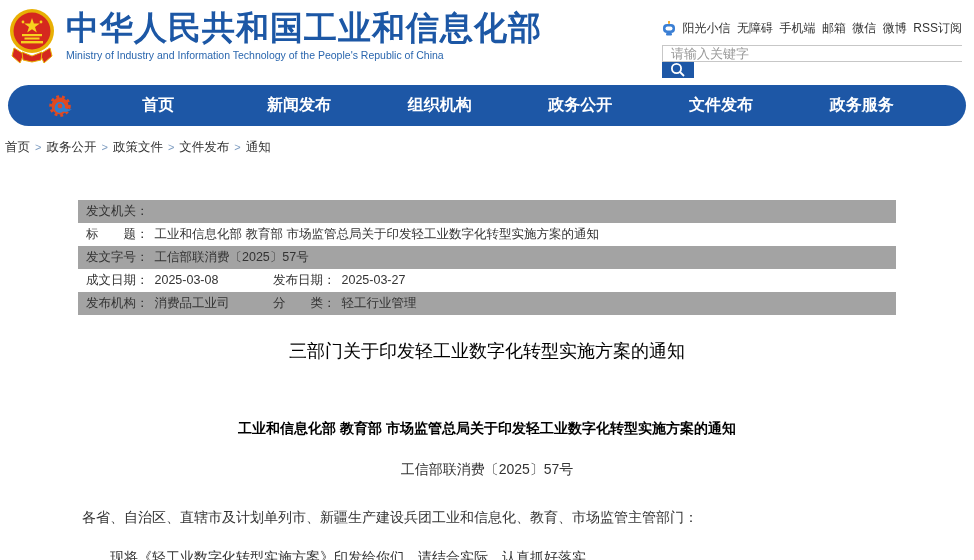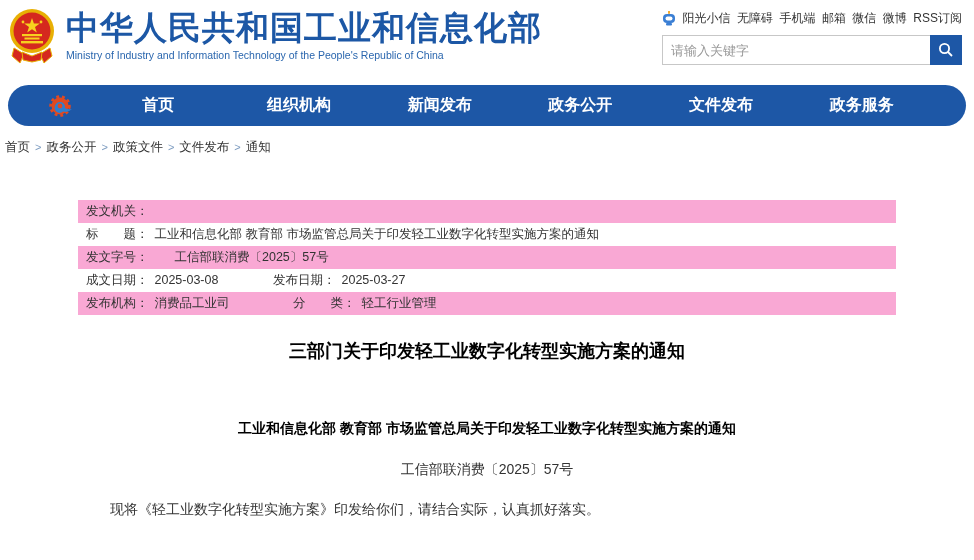--- a/index.html
+++ b/index.html
@@ -5,26 +5,26 @@
   * { margin:0; padding:0; box-sizing:border-box; }
   html,body { width:974px; height:560px; background:#fff; overflow:hidden;
               font-family:"Liberation Sans","DejaVu Sans",sans-serif; color:#333; }
 
   
   .header { position:relative; height:85px; background:#fff; }
   .brand { position:absolute; left:8px; top:6px; display:flex; align-items:center; gap:10px; cursor:pointer; }
   .brand-title { font-size:33px; font-weight:bold; color:#1c57a5; letter-spacing:1px; line-height:1.15; }
   .brand-sub { font-size:10.5px; font-weight:normal; color:#2a66ae; margin-top:2px; }
 
-  .header-right { position:absolute; right:12px; top:10px; width:300px; }
+  .header-right { position:absolute; right:12px; top:20px; width:300px; }
   .quick-links { display:flex; align-items:center; justify-content:space-between; font-size:12px; color:#333; }
   .quick-links a { color:#333; text-decoration:none; cursor:pointer; white-space:nowrap; }
   .mascot { width:14px; height:15px; display:inline-block; }
 
-  .search-bar { margin-top:8px; display:flex; height:30px; }
+  .search-bar { margin-top:8px; display:flex; height:30px;flex-direction:column; }
   .search-input { flex:1; border:1px solid #c7c7c7; border-right:none; padding:0 8px;
                   font-size:13px; color:#333; outline:none; }
   .search-input::placeholder { color:#999; }
   .search-btn { width:32px; height:30px; background:#1d57a6; border:none; cursor:pointer;
                 display:flex; align-items:center; justify-content:center; }
 
   
   .nav { margin:0 8px; height:41px; background:#1d57a6; border-radius:21px;
          display:flex; align-items:center; padding:0 34px 0 40px; }
   .nav-logo { width:26px; height:26px; flex:0 0 auto; margin-right:14px; }
@@ -33,27 +33,27 @@
 
   
   .breadcrumb { padding:13px 0 0 5px; font-size:12.5px; color:#333; }
   .breadcrumb a { color:#333; text-decoration:none; cursor:pointer; }
   .crumb-sep { color:#7d9cc0; margin:0 5px; font-size:11px; }
 
   
   .content { width:818px; margin:0 auto; }
   .meta-table { margin-top:44px; font-size:12.5px; }
   .meta-row { height:23px; line-height:23px; display:flex; padding-left:8px; white-space:nowrap; }
-  .meta-row.gray { background:#f9a8d4;gap:20px; }
+  .meta-row.gray { background:#a3a3a3; }
   .meta-pair { display:inline-flex; }
   .meta-pair.fixed { width:187px; flex:0 0 auto; }
   .meta-label { white-space:pre; }
   .meta-value { margin-left:6px; }
 
-  .art-title { margin-top:25px; text-align:center; font-size:18px; font-weight:bold; color:#000; line-height:22px; }
+  .art-title { margin-top:25px; text-align:center; font-size:18px; font-weight:normal; color:#000; line-height:22px; }
   .art-subtitle { margin-top:58px; text-align:center; font-size:14px; font-weight:bold; color:#000; line-height:16px; }
   .art-docnum { margin-top:26px; text-align:center; font-size:14px; color:#333; line-height:15px; }
   .art-para1 { margin-top:33px; font-size:14px; color:#333; line-height:15px; padding-left:4px; }
   .art-para2 { margin-top:25px; font-size:14px; color:#333; line-height:15px; text-indent:2em; padding-left:4px; }
 </style>
 </head>
 <body>
 
 <div class="header">
   <div class="brand">
@@ -106,22 +106,22 @@
 </div>
 
 <div class="nav">
   <svg class="nav-logo" viewBox="0 0 26 26">
     <circle cx="12" cy="13" r="8.5" fill="#e04a22" stroke="#e04a22" stroke-width="4.5" stroke-dasharray="2.6 2.6"></circle>
     <circle cx="12" cy="13" r="7.5" fill="#e04a22"></circle>
     <path d="M7 13 a5 5 0 1 1 10 2 q3 2 7 1 q-4 4 -9 2.5 a5 5 0 0 1 -8 -5.5 Z" fill="#2e7fd0"></path>
     <circle cx="12" cy="13" r="2.4" fill="#e04a22"></circle>
   </svg>
   <a class="nav-item">首页</a>
+  <a class="nav-item">新闻发布</a>
   <a class="nav-item">组织机构</a>
-  <a class="nav-item">新闻发布</a>
   <a class="nav-item">政务公开</a>
   <a class="nav-item">文件发布</a>
   <a class="nav-item">政务服务</a>
 </div>
 
 <div class="breadcrumb">
   <a>首页</a><span class="crumb-sep">&gt;</span><a>政务公开</a><span class="crumb-sep">&gt;</span><a>政策文件</a><span class="crumb-sep">&gt;</span><a>文件发布</a><span class="crumb-sep">&gt;</span><a>通知</a>
 </div>
 
 <div class="content">
@@ -156,14 +156,15 @@
       <span class="meta-pair">
         <span class="meta-label">分　　类：</span>
         <span class="meta-value">轻工行业管理</span>
       </span>
     </div>
   </div>
 
   <div class="art-title">三部门关于印发轻工业数字化转型实施方案的通知</div>
   <div class="art-subtitle">工业和信息化部 教育部 市场监管总局关于印发轻工业数字化转型实施方案的通知</div>
   <div class="art-docnum">工信部联消费〔2025〕57号</div>
+  <div class="art-para1">各省、自治区、直辖市及计划单列市、新疆生产建设兵团工业和信息化、教育、市场监管主管部门：</div>
   <div class="art-para2">现将《轻工业数字化转型实施方案》印发给你们，请结合实际，认真抓好落实。</div>
 </div>
 
 </body></html>

